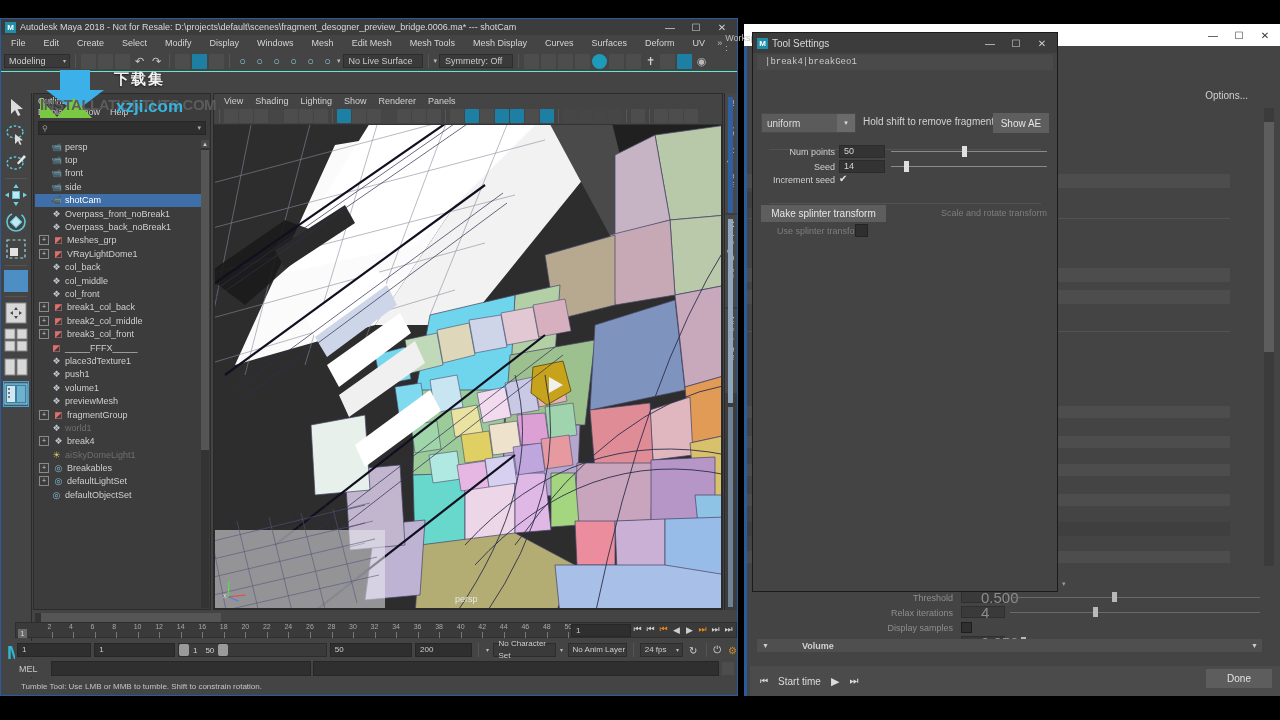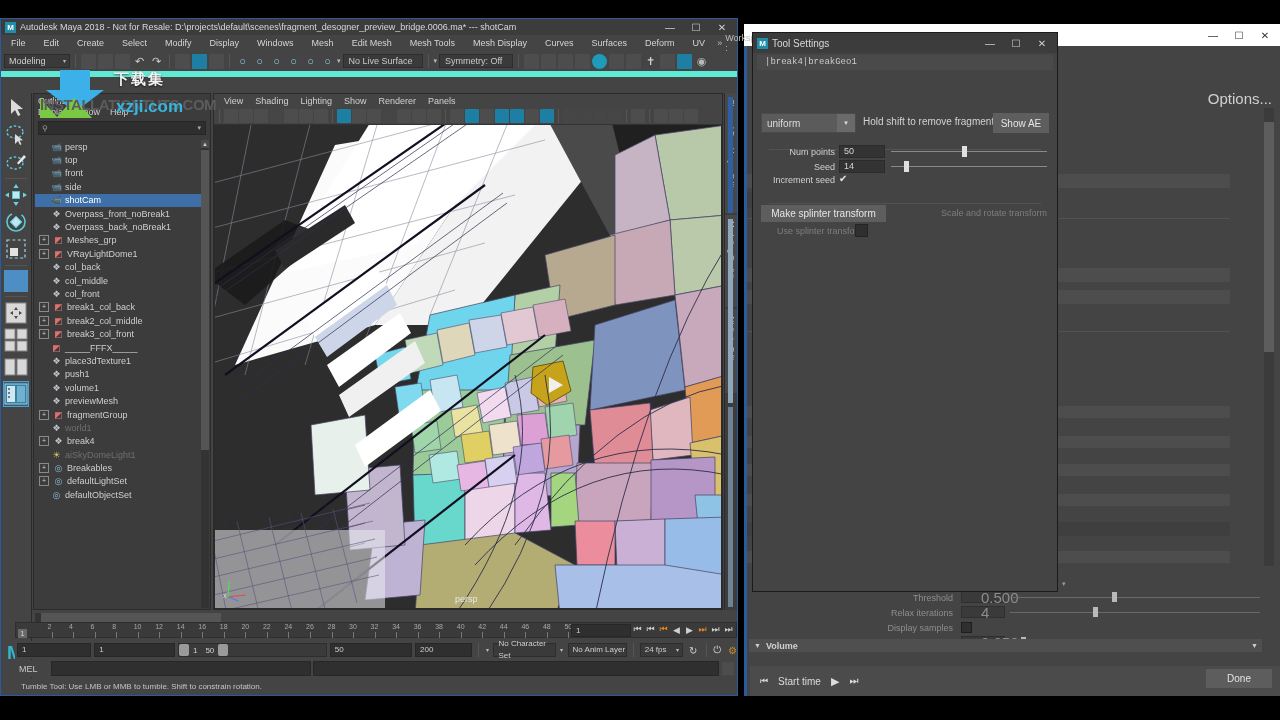--- a/index.html
+++ b/index.html
@@ -15,21 +15,21 @@
   .wbtns{margin-left:auto;display:flex;}
   .wbtn{width:26px;height:17px;display:flex;align-items:center;justify-content:center;
         font-size:10px;color:#cfcfcf;}
   .wbtn.light{color:#333;}
 
   
   #bgwin{left:744px;top:24px;width:536px;height:672px;background:#444;border:none;}
   #bgwin .titlebar{background:#ffffff;color:#222;height:22px;}
   #bgwin .bgbody{position:absolute;left:0;top:22px;right:0;bottom:0;background:#444;
                  border-left:3px solid #2a5b9e;box-sizing:border-box;}
-  .opt-link{position:absolute;right:8px;top:44px;font-size:15px;color:#d0d0d0;}
+  .opt-link{position:absolute;right:32px;top:44px;font-size:10px;color:#d0d0d0;}
   .bg-btn{position:absolute;background:#5a5a5a;height:18px;border-radius:1px;font-size:10px;
           color:#d8d8d8;display:flex;align-items:center;padding-left:8px;}
   .bg-row{position:absolute;background:#4d4d4d;height:14px;}
   .bg-row.dk{background:#3f3f3f;}
   .bg-sep{position:absolute;height:1px;background:#525252;}
   .bg-scroll{position:absolute;right:6px;top:62px;width:10px;bottom:130px;background:#3b3b3b;}
   .bg-scroll .thumb{position:absolute;left:0;top:14px;width:10px;height:230px;background:#5d5d5d;}
 
   
   .attr{position:absolute;font-size:9px;color:#8e8e8e;}
@@ -55,21 +55,21 @@
 
   .menubar{height:16px;background:#444;display:flex;align-items:center;gap:6px;padding-left:4px;}
   .menubar .mi{font-size:9px;color:#d4d4d4;padding:0 6px;line-height:16px;white-space:nowrap;}
   .ws{margin-left:auto;display:flex;align-items:center;gap:3px;padding-right:4px;}
   .ws .lbl{font-size:9px;color:#bdbdbd;}
   .ws .box{width:100px;height:13px;background:#3a3a3a;border:1px solid #2d2d2d;font-size:9px;
            color:#cfcfcf;padding-left:3px;line-height:12px;box-sizing:border-box;}
   .ws .arr{width:10px;height:13px;background:#4f4f4f;font-size:7px;color:#ccc;text-align:center;line-height:13px;}
 
   .toolbar{height:20px;background:#444;display:flex;align-items:center;gap:2px;padding-left:3px;
-           border-bottom:6px solid #5eead4;}
+           border-bottom:1px solid #5eead4;}
   .combo{width:66px;height:14px;background:#3a3a3a;border:1px solid #2d2d2d;box-sizing:border-box;
          font-size:9px;color:#d0d0d0;padding-left:4px;line-height:12px;display:flex;align-items:center;}
   .combo .c{margin-left:auto;font-size:6px;padding-right:3px;color:#bbb;}
   .tsep{width:1px;height:14px;background:#555;margin:0 3px;}
   .ticon{width:15px;height:15px;background:#4d4d4d;border-radius:1px;position:relative;}
   .ticon.on{background:#1e7fa5;}
   .ticon.flat{background:transparent;}
   .pill{height:14px;background:#3a3a3a;border:1px solid #2d2d2d;box-sizing:border-box;font-size:9px;
         color:#c9c9c9;padding:0 5px;line-height:12px;display:flex;align-items:center;}
 
@@ -263,21 +263,21 @@
 
         <div class="attr attr-lbl" style="left:0;top:47px;width:106px;">Display samples</div>
         <div class="attr-check" style="left:114px;top:46px;"></div>
 
         <div class="attr attr-lbl" style="left:0;top:62px;width:106px;">Cluster tolerance</div>
         <div class="attr-field" style="left:114px;top:60px;width:44px;">0.050</div>
         <div class="attr-slider" style="left:163px;top:66px;right:0;"></div>
         <div class="attr-handle" style="left:174px;top:61px;"></div>
       </div>
 
-      <div style="position:absolute;left:2px;right:18px;bottom:44px;height:13px;background:#4f4f4f;display:flex;align-items:center;">
+      <div style="position:absolute;left:10px;right:18px;bottom:44px;height:13px;background:#4f4f4f;display:flex;align-items:center;gap:28px;">
         <span style="font-size:7px;color:#ccc;padding:0 5px;">▼</span>
         <span style="font-size:9px;color:#d0d0d0;font-weight:bold;">Volume</span>
         <span style="margin-left:auto;font-size:7px;color:#ccc;padding-right:4px;">▼</span>
       </div>
 
       <div class="playbar">
         <span style="font-size:9px;color:#dcdcdc;">⏮</span>
         <span class="lab">Start time</span>
         <span style="font-size:11px;color:#dcdcdc;">▶</span>
         <span style="font-size:10px;color:#dcdcdc;">⏭</span>

